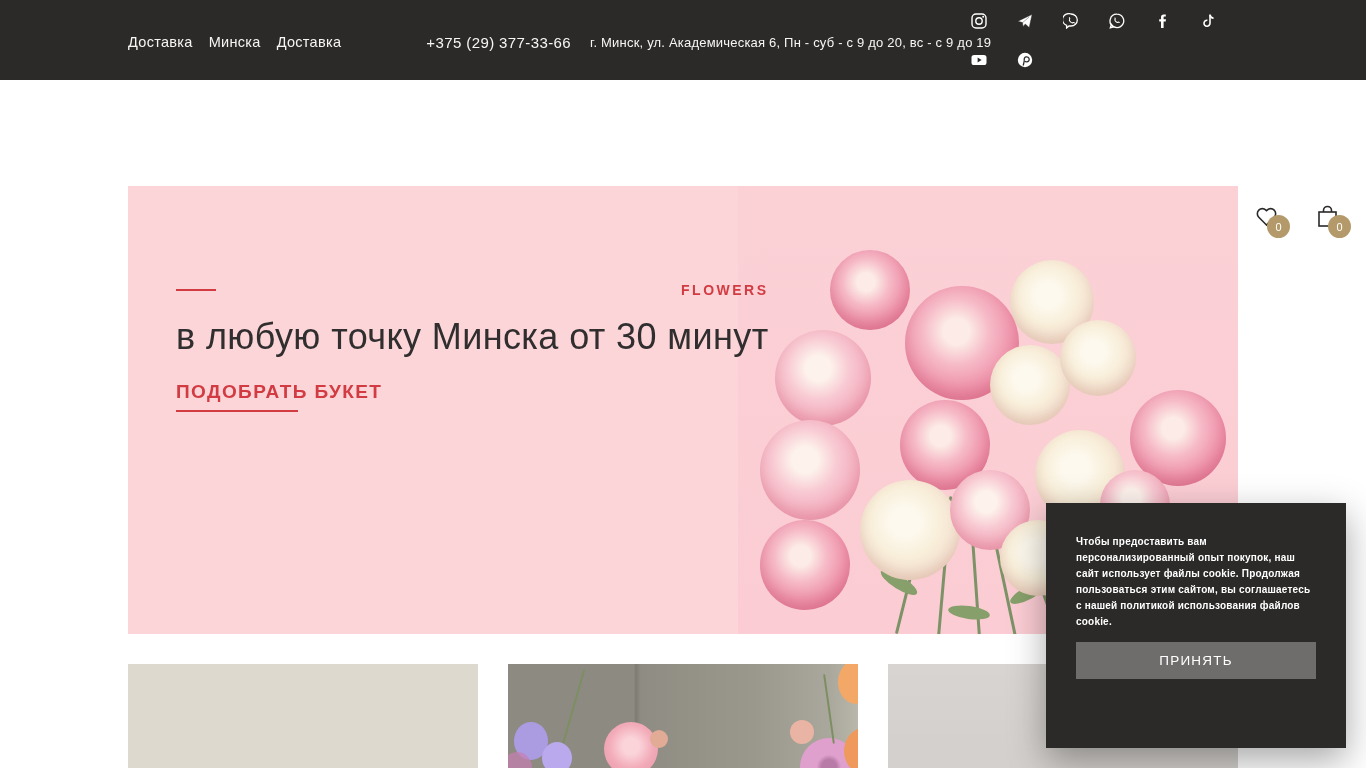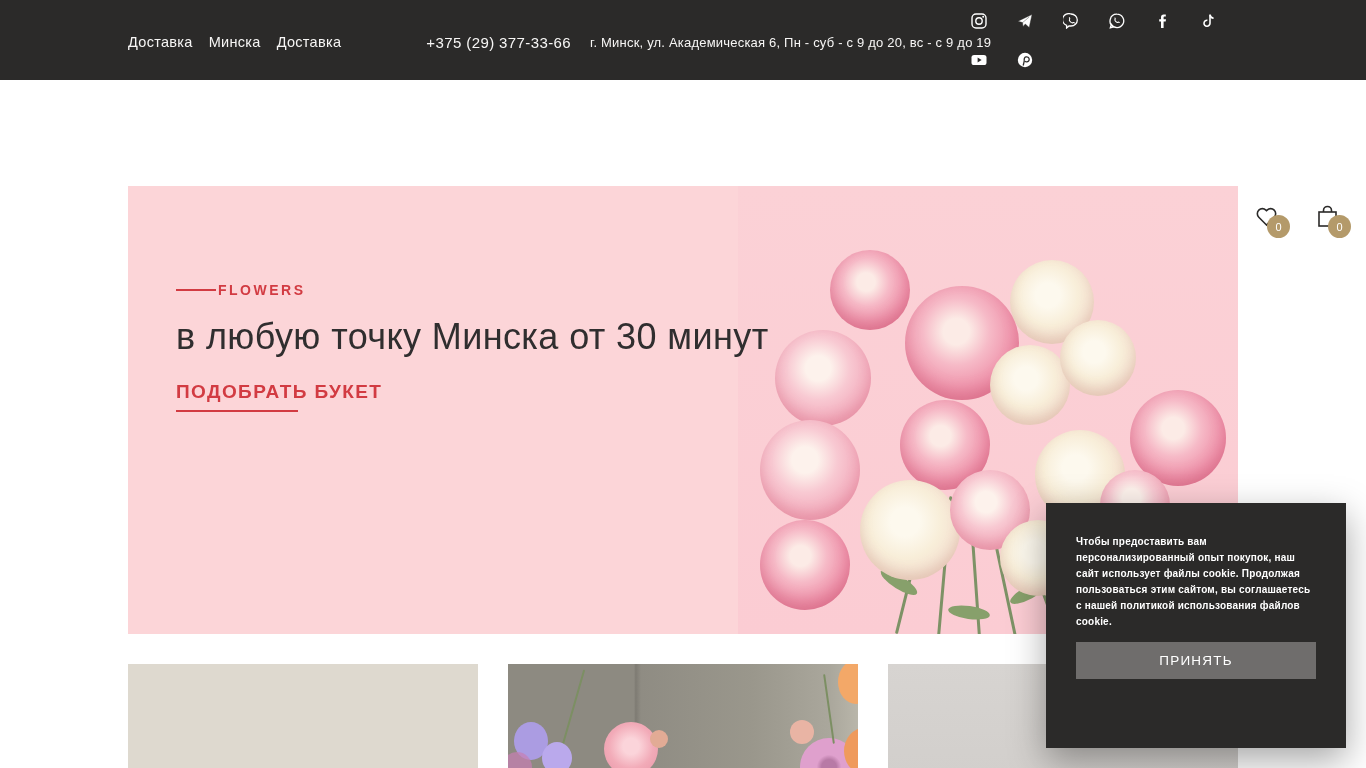--- a/index.html
+++ b/index.html
@@ -30,21 +30,21 @@
   .nav-icons a { position:relative; display:block; width:25px; height:25px; cursor:pointer; }
   .nav-icons svg { width:25px; height:25px; display:block; }
   .badge { position:absolute; right:-11px; bottom:-9px; width:23px; height:23px;
            background:#b49a6a; border-radius:50%; color:#fff; font-size:11px;
            display:flex; align-items:center; justify-content:center; }
 
   
   .hero { width:1110px; height:448px; margin:0 auto; background:#fcd5d8;
           position:relative; overflow:hidden; }
   .hero-content { position:absolute; left:48px; top:96px; z-index:5; }
-  .eyebrow { display:flex; align-items:center; gap:2px; }
+  .eyebrow { display:flex; align-items:center; gap:34px;justify-content:space-between; }
   .eyebrow .line { width:40px; height:2px; background:#d23b42; }
   .eyebrow .txt { color:#d23b42; font-size:14px; letter-spacing:2.5px; font-weight:700; }
   .hero h1 { font-size:36px; line-height:46px; font-weight:400; color:#302e2f;
              letter-spacing:.4px; margin-top:16px; }
   .hero p { font-size:19px; line-height:24px; color:#302e2f; width:470px; margin-top:19px; }
   .cta { display:inline-block; margin-top:21px; color:#d23b42; font-size:19px;
          font-weight:700; letter-spacing:1.4px; text-decoration:none; cursor:pointer; }
   .cta .bar { width:122px; height:2px; background:#d23b42; margin-top:7px; }
 
   

